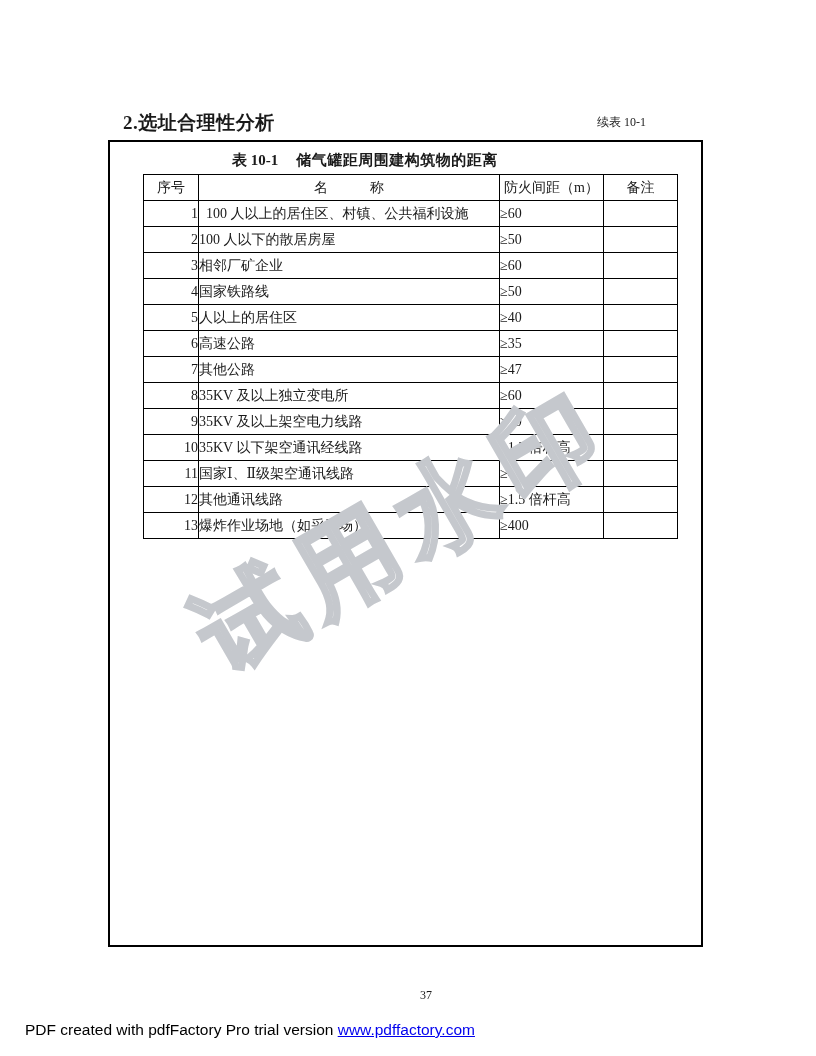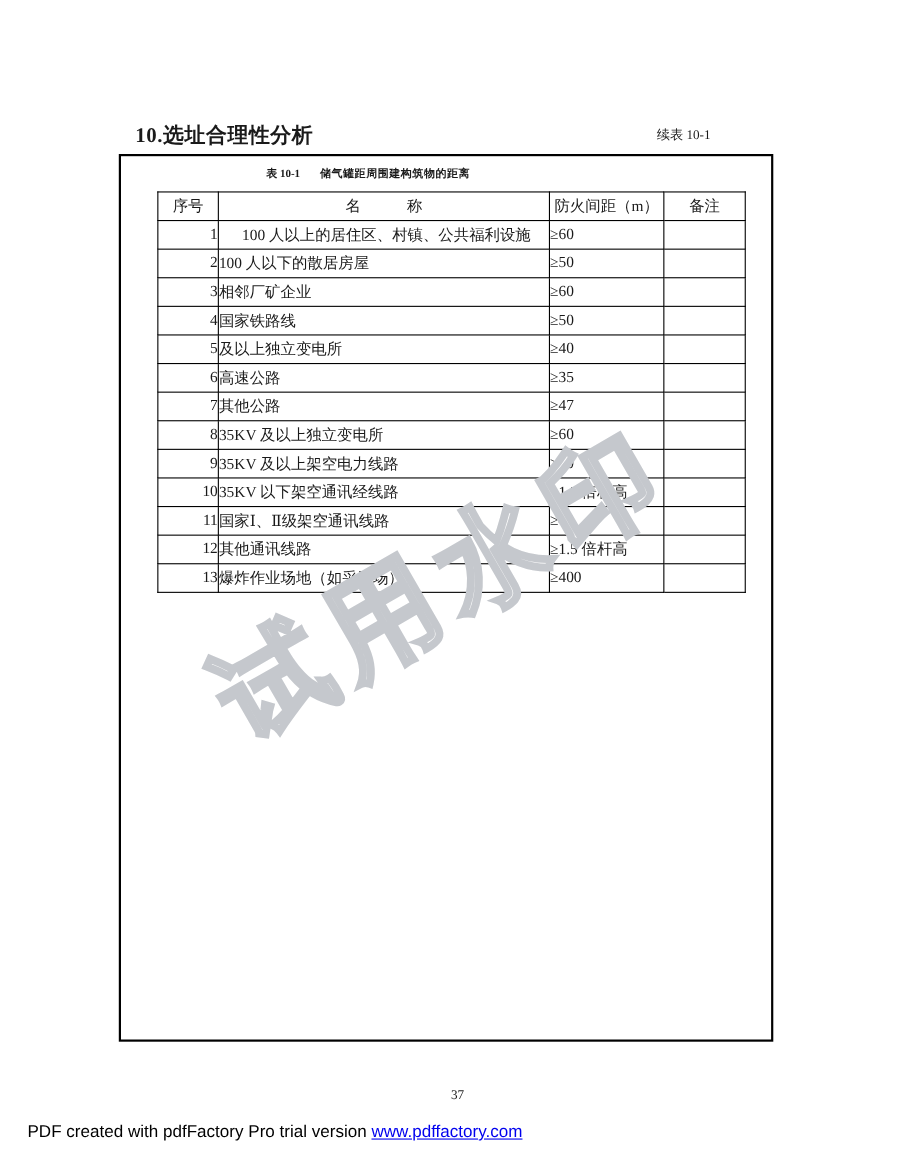--- a/index.html
+++ b/index.html
@@ -21,74 +21,74 @@
     font-size:12px;font-weight:normal;
   }
   
   .frame{
     position:absolute;left:108px;top:140px;
     width:595px;height:807px;
     border:2px solid #000;box-sizing:border-box;
   }
   
   .tbl-caption{
-    position:absolute;left:132px;top:9px;
-    font-size:10px;font-weight:bold;white-space:nowrap;
+    position:absolute;left:122px;top:9px;
+    font-size:15px;font-weight:bold;white-space:nowrap;
   }
   .tbl-caption .cap-label{margin-right:18px;}
   .tbl-caption .cap-title{letter-spacing:0.5px;}
   
   table.dist{
     position:absolute;left:33px;top:32px;
     width:534px;border-collapse:collapse;table-layout:fixed;
     font-size:14px;
   }
   table.dist th,table.dist td{
     border:1px solid #000;
     padding:0;overflow:hidden;white-space:nowrap;
     vertical-align:middle;
   }
   table.dist thead th{height:25px;font-weight:normal;text-align:center;}
   table.dist tbody td{height:25px;}
   td.col-no{text-align:right;padding-right:20px;}
   td.col-name{text-align:left;padding-left:35px;}
-  td.col-name.flush{padding-left:21px;}
+  td.col-name.flush{padding-left:7px;}
   td.col-dist{text-align:left;}
   td.col-note{text-align:center;}
   
   .watermark{
     position:absolute;left:404px;top:531px;
     transform:translate(-50%,-50%) rotate(-30deg);
     font-size:100px;font-weight:bold;letter-spacing:14px;
     white-space:nowrap;line-height:1;
     color:#ffffff;
     -webkit-text-stroke:4px var(--wm-color,#c5c8cd);
     z-index:5;pointer-events:none;
   }
   
   .page-num{
-    position:absolute;left:410px;top:988px;
+    position:absolute;left:420px;top:988px;
     font-size:12px;
   }
   .pdf-footer{
     position:absolute;left:25px;top:1021px;
     font-family:"Liberation Sans","DejaVu Sans",sans-serif;
     font-size:15.5px;color:#000;white-space:nowrap;
   }
   .pdf-footer a{
     color:var(--link-color,#0000ee);
     text-decoration:underline;cursor:pointer;
   }
 </style>
 </head>
 <body>
 
 <div class="page">
 
-  <div class="doc-title">10.选址合理性分析</div>
+  <div class="doc-title">2.选址合理性分析</div>
 
   <div class="doc-cont">续表 10-1</div>
 
   <div class="frame">
 
     <div class="tbl-caption">
       <span class="cap-label">表 10-1</span><span class="cap-title">储气罐距周围建构筑物的距离</span>
     </div>
 
     <table class="dist">
@@ -126,21 +126,21 @@
             <td class="col-note"></td>
           </tr>
           <tr>
             <td class="col-no">4</td>
             <td class="col-name">国家铁路线</td>
             <td class="col-dist">≥50</td>
             <td class="col-note"></td>
           </tr>
           <tr>
             <td class="col-no">5</td>
-            <td class="col-name">及以上独立变电所</td>
+            <td class="col-name">人以上的居住区</td>
             <td class="col-dist">≥40</td>
             <td class="col-note"></td>
           </tr>
           <tr>
             <td class="col-no">6</td>
             <td class="col-name">高速公路</td>
             <td class="col-dist">≥35</td>
             <td class="col-note"></td>
           </tr>
           <tr>

